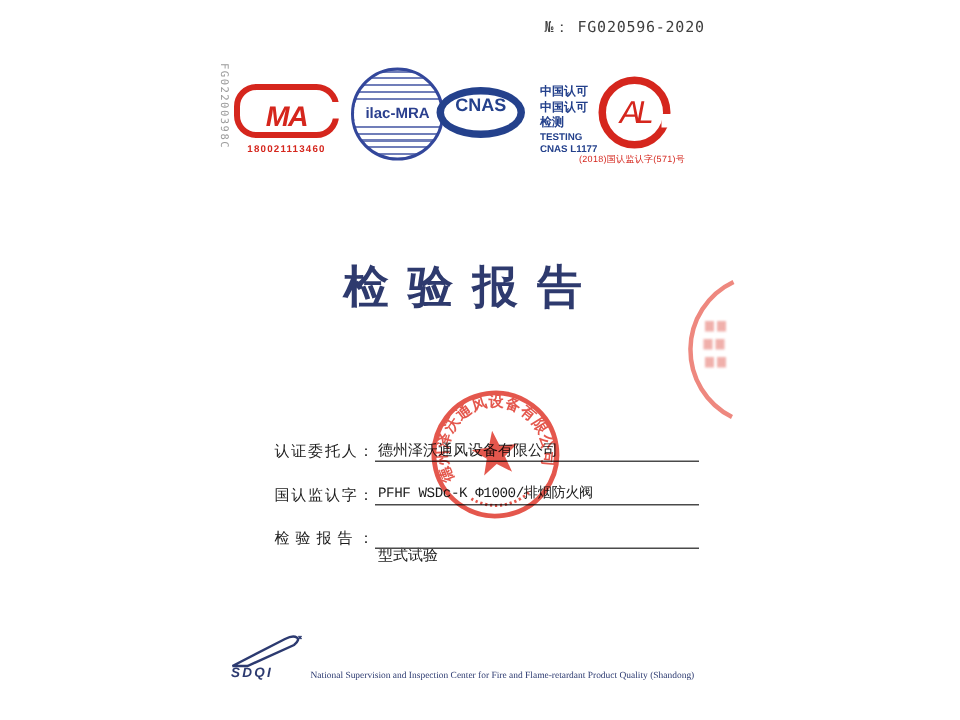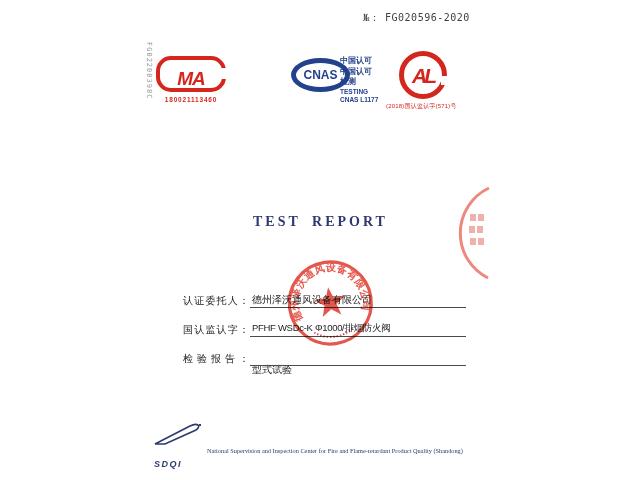--- a/index.html
+++ b/index.html
@@ -27,59 +27,59 @@
   
   .ilac{position:absolute;left:234px;top:45px;width:62px;height:62px;border-radius:50%;
         border:2px solid #33479b;box-sizing:border-box;overflow:hidden;
         background:repeating-linear-gradient(180deg,rgba(51,71,155,.7) 0 1.4px,transparent 1.4px 4.6px);}
   .ilac-band{position:absolute;left:-2px;right:-2px;top:50%;transform:translateY(-50%);height:15px;
              background:#fff;display:flex;align-items:center;justify-content:center;
              font-family:"Liberation Sans",sans-serif;font-weight:bold;font-size:10px;color:#2a3f8e;}
 
   
   .cnas{position:absolute;left:291px;top:58px;width:49px;height:24px;border:5px solid #24418c;
-        border-radius:50%;display:flex;align-items:center;justify-content:center;}
+        border-radius:50%;display:flex;justify-content:center;}
   .cnas-label{font-family:"Liberation Sans",sans-serif;font-weight:bold;font-size:12px;color:#24418c;}
-  .cnas-text{position:absolute;left:340px;top:56px;color:#24418c;font-family:"Liberation Sans",sans-serif;}
+  .cnas-text{position:absolute;left:360px;top:56px;color:#24418c;font-family:"Liberation Sans",sans-serif;}
   .cnas-zh{font-size:8px;font-weight:bold;line-height:10.5px;}
   .cnas-en{font-size:6.5px;font-weight:bold;line-height:8.5px;}
 
   
   .cal{position:absolute;left:399px;top:51px;width:38px;height:38px;border:5px solid #d5261d;
        border-radius:50%;display:flex;align-items:center;justify-content:center;}
-  .cal-letters{font-family:"Liberation Sans",sans-serif;font-style:italic;font-weight:bold;
+  .cal-letters{font-family:"Liberation Sans",sans-serif;font-style:italic;font-weight:normal;
                font-size:21px;color:#d5261d;letter-spacing:-3px;line-height:1;}
   .cal-notch{position:absolute;right:-6px;top:20px;width:7px;height:9px;background:#fff;}
   .cal-caption{position:absolute;left:386px;top:102px;font-size:6px;color:#d5261d;
                font-family:"Liberation Sans",sans-serif;letter-spacing:.2px;}
 
   
   .title-zh{position:absolute;left:229px;top:171px;font-size:30px;font-weight:bold;color:#2e3a6e;
             letter-spacing:13px;white-space:nowrap;}
   .title-en{position:absolute;left:253px;top:214px;font-size:14px;font-weight:bold;color:#2e3a6e;
             letter-spacing:3px;word-spacing:5px;white-space:nowrap;}
 
   
   .field-label{position:absolute;left:183px;width:66px;font-size:10px;color:#1c1c1c;
                text-align:justify;text-align-last:justify;white-space:nowrap;
                text-justify:inter-character;}
   .field-value{position:absolute;left:252px;font-size:10px;color:#1c1c1c;white-space:nowrap;}
-  .field-value.mono{font-family:Liberation Sans, sans-serif;font-size:9.5px;letter-spacing:-.3px;}
+  .field-value.mono{font-family:Liberation Mono, monospace;font-size:9.5px;letter-spacing:-.3px;}
   .underline{position:absolute;left:250px;width:216px;height:1px;background:#4a4a4a;}
 
   
   .stamp{position:absolute;left:262px;top:230px;width:136px;height:142px;opacity:.88;
          mix-blend-mode:multiply;transform:rotate(-8deg);}
   .partial-stamp{position:absolute;left:455px;top:178px;width:52px;height:112px;opacity:.8;
                  mix-blend-mode:multiply;}
 
   
   .footer-logo{position:absolute;left:152px;top:422px;}
   .sdqi{position:absolute;left:154px;top:443px;font-family:"Liberation Sans",sans-serif;
-        font-style:italic;font-weight:bold;font-size:9px;color:#2c3a70;letter-spacing:1.5px;margin-top:16px;}
+        font-style:italic;font-weight:bold;font-size:9px;color:#2c3a70;letter-spacing:1.5px;}
   .footer-zh{position:absolute;left:207px;top:426px;font-size:13.5px;font-weight:bold;color:#2c3a70;
              white-space:nowrap;}
   .footer-en{position:absolute;left:207px;top:447px;font-size:6.3px;color:#2c3a70;white-space:nowrap;}
 </style>
 </head>
 <body>
 
 <div id="page">
 
   <div class="report-no">
@@ -87,39 +87,42 @@
   </div>
 
   <div class="side-code">FG02200398C</div>
 
   <div class="cma">
     <span class="cma-letters">MA</span>
     <span class="cma-notch"></span>
   </div>
   <div class="cma-number">180021113460</div>
 
+  <div class="ilac">
+    <div class="ilac-band">ilac-MRA</div>
+  </div>
 
   <div class="cnas">
     <span class="cnas-label">CNAS</span>
   </div>
   <div class="cnas-text">
     <div class="cnas-zh">中国认可</div>
     <div class="cnas-zh">中国认可</div>
     <div class="cnas-zh">检测</div>
     <div class="cnas-en">TESTING</div>
     <div class="cnas-en">CNAS L1177</div>
   </div>
 
   <div class="cal">
     <span class="cal-letters">AL</span>
     <span class="cal-notch"></span>
   </div>
   <div class="cal-caption">(2018)国认监认字(571)号</div>
 
-  <div class="title-en">TEST REPORT</div>
+  <div class="title-zh">检验报告</div>
 
   <div>
     <div class="field-label" style="top:294px">认证委托人：</div>
     <div class="field-value" style="top:293px">德州泽沃通风设备有限公司</div>
     <div class="underline" style="top:307px"></div>
   </div>
   <div>
     <div class="field-label" style="top:323px">国认监认字：</div>
     <div class="field-value mono" style="top:322px">PFHF WSDc-K Φ1000/排烟防火阀</div>
     <div class="underline" style="top:336px"></div>

